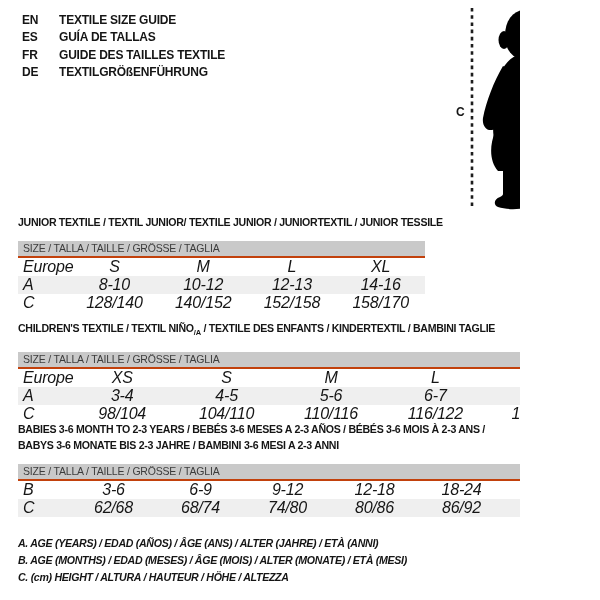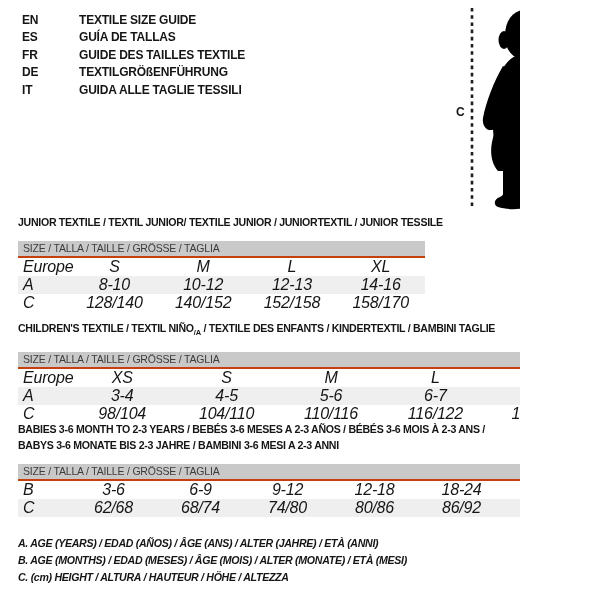--- a/index.html
+++ b/index.html
@@ -5,21 +5,21 @@
   html,body { margin:0; padding:0; background:#ffffff; }
   .page {
     position:relative; width:520px; height:600px; background:#ffffff;
     font-family:"Liberation Sans","DejaVu Sans",sans-serif; color:#151515; overflow:hidden;
   }
 
   
   .langs { position:absolute; left:22px; top:12px; }
   .lang-row { display:flex; font-weight:bold; font-size:12px; line-height:17.4px; letter-spacing:-0.2px; }
   .lang-code { width:37px; }
-  .lang-label { white-space:nowrap;margin-left:20px; }
+  .lang-label { white-space:nowrap; }
 
   
   .measure-line { position:absolute; left:470px; top:8px; }
   .measure-label { position:absolute; left:456px; top:105px; font-weight:bold; font-size:12px; }
   .silhouette { position:absolute; left:482px; top:6px; }
 
   
   .section { position:absolute; left:18px; }
   .sec1 { top:214px; width:407px; }
   .sec2 { top:320px; width:574px; }
@@ -55,24 +55,20 @@
       <span class="lang-label">GUÍA DE TALLAS</span>
     </div>
     <div class="lang-row">
       <span class="lang-code">FR</span>
       <span class="lang-label">GUIDE DES TAILLES TEXTILE</span>
     </div>
     <div class="lang-row">
       <span class="lang-code">DE</span>
       <span class="lang-label">TEXTILGRÖßENFÜHRUNG</span>
     </div>
-    <div class="lang-row">
-      <span class="lang-code">IT</span>
-      <span class="lang-label">GUIDA ALLE TAGLIE TESSILI</span>
-    </div>
   </div>
 
   <svg class="measure-line" width="4" height="198">
     <line x1="2" y1="0" x2="2" y2="198" stroke="#1d1d1d" stroke-width="2.6" stroke-dasharray="3.6 3.6"></line>
   </svg>
   <div class="measure-label">C</div>
 
   <svg class="silhouette" width="97" height="205" viewBox="0 0 97 205">
     <g fill="#000000">
 

